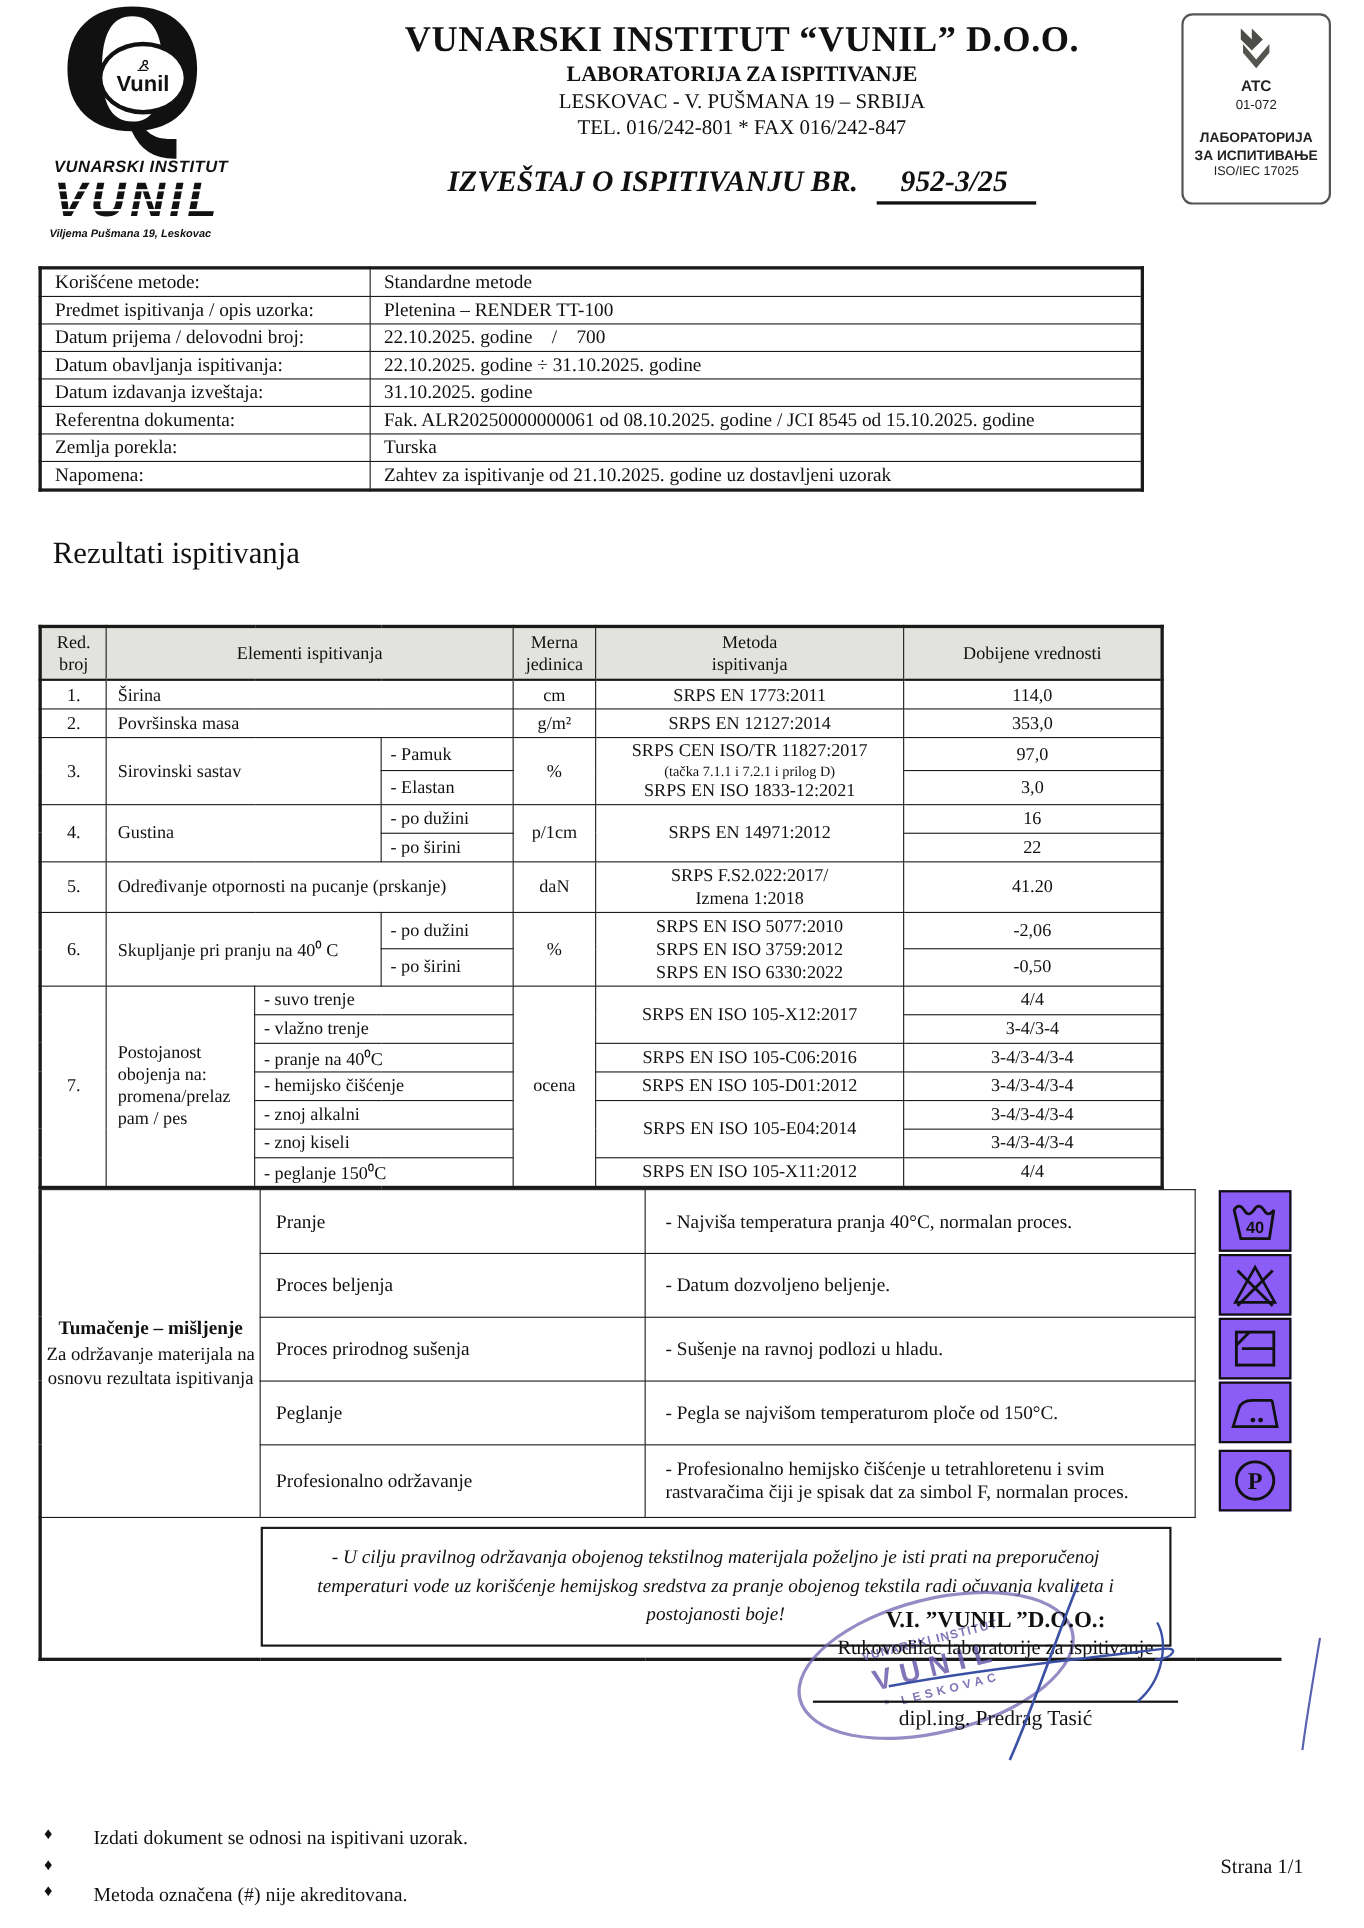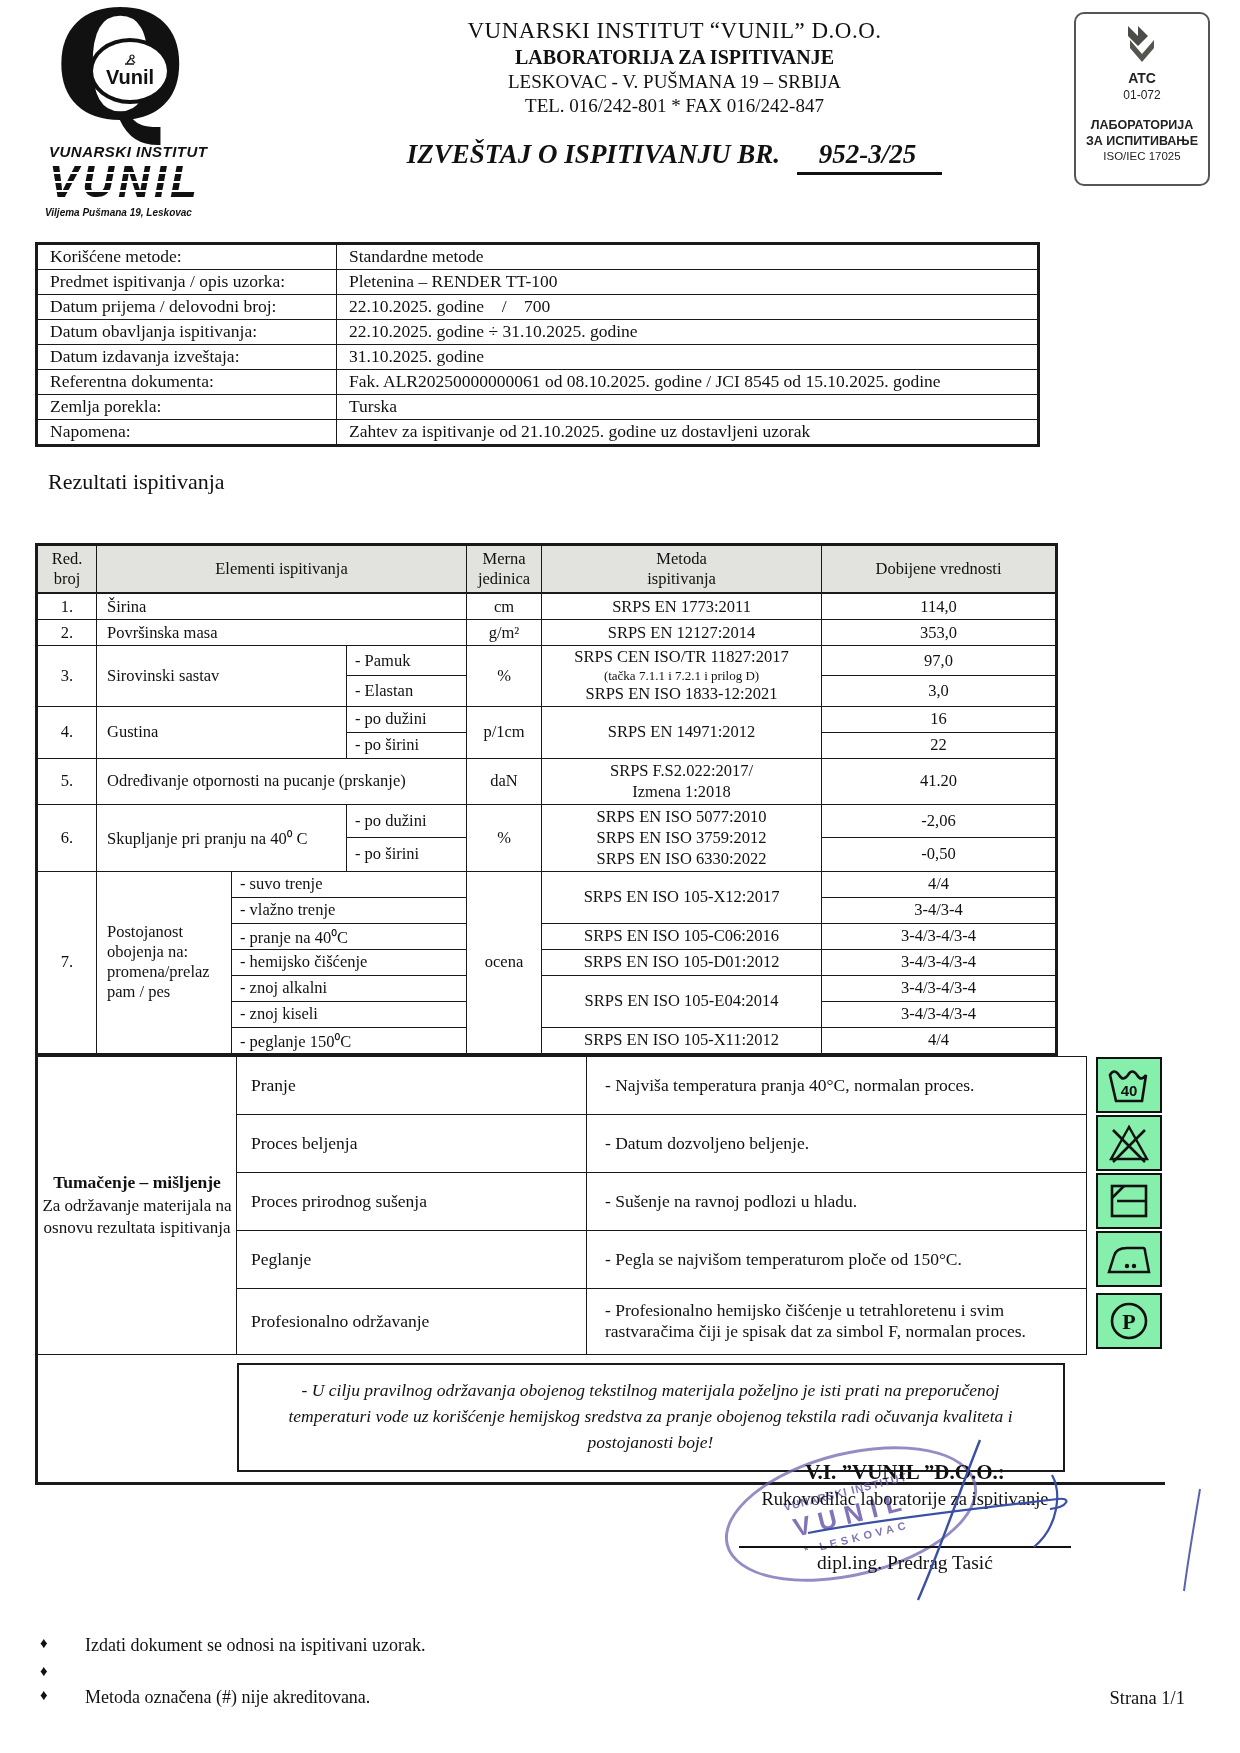--- a/index.html
+++ b/index.html
@@ -16,41 +16,41 @@
              background:#fff;display:flex;flex-direction:column;align-items:center;justify-content:center;}
   .q-inner-text{font-family:"Liberation Sans",sans-serif;font-size:20px;font-weight:bold;}
   .logo-small-top{font-family:"Liberation Sans",sans-serif;font-weight:bold;font-style:italic;
                   font-size:15px;margin:8px 0 0 14px;letter-spacing:.5px;}
   .vunil-mark{position:relative;display:inline-block;margin:0 0 0 14px;
               font-family:"Liberation Sans",sans-serif;font-weight:bold;font-style:italic;
               font-size:44px;line-height:44px;letter-spacing:4px;color:#111;}
   .vunil-stripe{position:absolute;left:-4px;right:-4px;height:2px;background:#fff;}
   .logo-addr{font-family:"Liberation Sans",sans-serif;font-size:10px;font-weight:bold;font-style:italic;margin:3px 0 0 10px;}
   .head-center{flex:1;text-align:center;padding-top:8px;}
-  .org-name{font-size:23px;font-weight:normal;letter-spacing:.5px;}
+  .org-name{font-size:33px;font-weight:bold;letter-spacing:.5px;}
   .lab-line{font-size:20px;font-weight:bold;margin-top:2px;}
   .addr-line{font-size:19px;margin-top:2px;}
   .tel-line{font-size:19px;margin-top:2px;}
   .report-line{margin-top:22px;font-size:27px;font-weight:bold;font-style:italic;}
   .report-num{display:inline-block;border-bottom:3px solid #111;padding:0 26px 2px 22px;margin-left:10px;}
   .atc-box{width:128px;border:2px solid #555;border-radius:10px;padding:10px 2px;text-align:center;
            font-family:"Liberation Sans",sans-serif;height:150px;margin-top:2px;}
   .atc-label{font-size:14px;font-weight:bold;color:#222;margin-top:4px;}
   .atc-num{font-size:12px;color:#222;margin-top:2px;}
   .atc-cyr{font-size:12.5px;font-weight:bold;color:#222;margin-top:16px;line-height:1.25;}
   .atc-iso{font-size:11.5px;color:#222;margin-top:1px;}
 
   
   .info-table{border-collapse:collapse;margin:24px 0 0 35px;width:1005px;
               border:3px solid #1a1a1a;}
   .info-table td{border:1px solid #1a1a1a;font-size:17.5px;padding:1px 6px 2px 12px;height:20px;}
   .info-table td.lbl{width:280px;}
 
   
-  .res-heading{font-size:22px;margin:22px 0 0 48px;}
+  .res-heading{font-size:28px;margin:41px 0 0 48px;}
   .res-table{border-collapse:collapse;margin:48px 0 0 35px;table-layout:fixed;width:1020px;
              border:3px solid #1a1a1a;}
   .res-table th,.res-table td{border:1px solid #1a1a1a;padding:1px 4px;font-weight:normal;}
   .res-table thead th{background:#e2e2df;font-size:16.5px;height:44px;border-bottom:2px solid #1a1a1a;}
   .res-table td{font-size:16.5px;height:23px;}
   td.cnum{text-align:center;}
   td.cname{text-align:left;padding-left:10px;}
   td.csub{text-align:left;padding-left:8px;}
   td.cunit,td.cmeth,td.cval{text-align:center;}
   .meth-small{font-size:14px;line-height:1.25;}
@@ -60,22 +60,22 @@
   
   .care-table{border-collapse:collapse;margin:0 0 0 35px;table-layout:fixed;width:1128px;
               border-left:3px solid #1a1a1a;border-bottom:3px solid #1a1a1a;}
   .care-table td{border:1px solid #1a1a1a;font-size:17.5px;vertical-align:middle;}
   .care-label{text-align:center;padding:4px;}
   .care-label .t1{font-weight:bold;font-size:17.5px;}
   .care-label .t2{font-size:17px;margin-top:2px;line-height:1.3;}
   .care-name{padding-left:14px;}
   .care-desc{padding-left:18px;}
   td.sym-cell{border:none;vertical-align:middle;}
-  .sym-box{width:62px;height:52px;border:2.5px solid #111;margin-left:8px;
-           display:flex;align-items:center;justify-content:center;background:#86efac;}
+  .sym-box{width:62px;height:52px;border:2.5px solid #111;margin-left:20px;
+           display:flex;align-items:center;justify-content:center;background:#8b5cf6;}
   .note-cell{border:none !important;padding:8px 0 10px 0;}
   .note-box{border:2px solid #1a1a1a;margin-right:22px;padding:12px 30px 14px 30px;
             font-style:italic;font-size:17.5px;text-align:center;line-height:1.5;}
 
   
   .sig-block{position:absolute;top:1460px;left:735px;width:340px;text-align:center;}
   .sig-company{font-size:21px;font-weight:bold;}
   .sig-role{font-size:18.5px;margin-top:4px;}
   .sig-line{border-bottom:2px solid #111;height:36px;margin:0 4px;}
   .sig-name{font-size:19.5px;margin-top:4px;}

